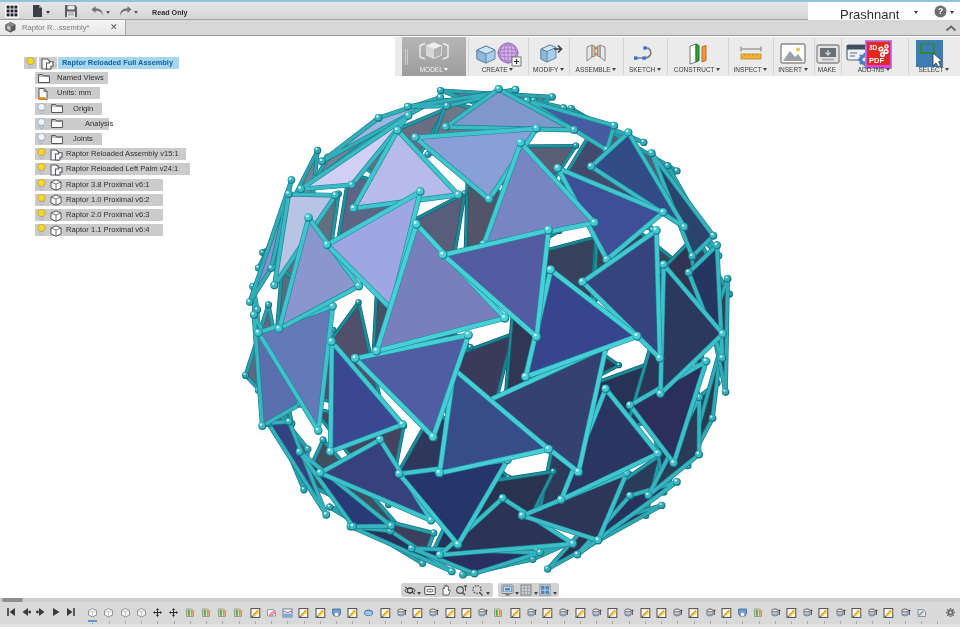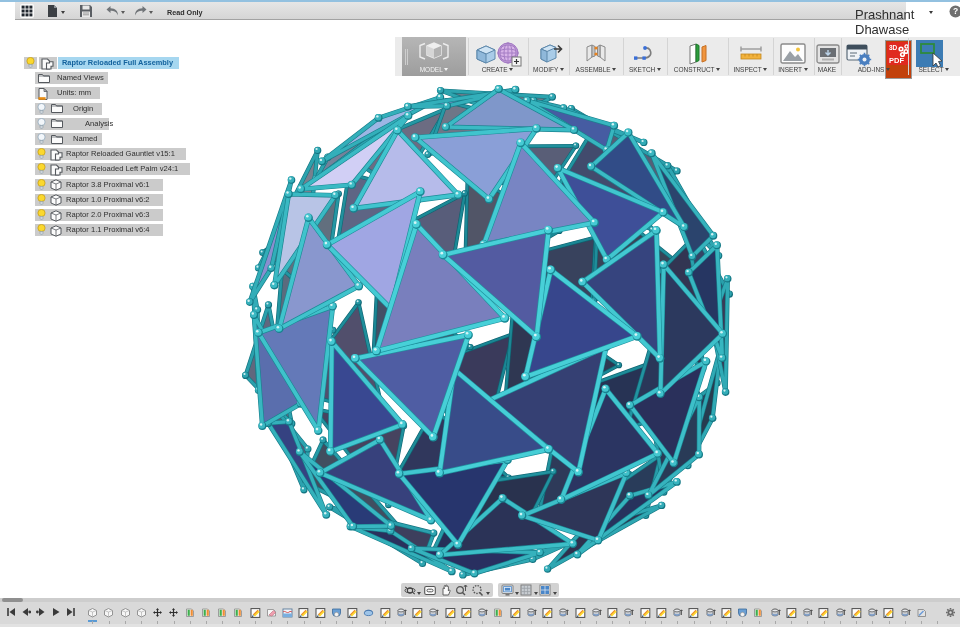--- a/index.html
+++ b/index.html
@@ -893,21 +893,21 @@
 <circle cx="535.3" cy="335.1" r="1.4" fill="#e2f8f8" fill-opacity="0.9"></circle>
 <circle cx="548.6" cy="230.2" r="4.5" fill="#198a96"></circle>
 <circle cx="548.0" cy="229.5" r="3.7" fill="#4ad0d9"></circle>
 <circle cx="547.2" cy="228.4" r="1.4" fill="#e2f8f8" fill-opacity="0.9"></circle>
 <circle cx="443.1" cy="254.9" r="4.5" fill="#198a96"></circle>
 <circle cx="442.6" cy="254.2" r="3.7" fill="#4ad0d9"></circle>
 <circle cx="441.8" cy="253.2" r="1.4" fill="#e2f8f8" fill-opacity="0.9"></circle>
 </svg></div>
 
 <div class="abs" style="left:0;top:0;width:960px;height:2px;background:#93c1e0"></div>
-<div class="abs" style="left:15px;top:2px;width:891px;height:18px;background:linear-gradient(#e6e6e6,#d5d5d5);border-bottom:1px solid #a2a2a2">
+<div class="abs" style="left:0;top:2px;width:808px;height:18px;background:linear-gradient(#e6e6e6,#d5d5d5);border-bottom:1px solid #a2a2a2">
 
   <svg class="abs" style="left:5px;top:2px" width="14" height="14" viewBox="0 0 14 14">
     <rect x="0" y="0" width="14" height="14" rx="2" fill="#fbfbfb"></rect>
     <g fill="#20262e">
       <rect x="1.6" y="1.6" width="3" height="3"></rect>
           <rect x="5.5" y="1.6" width="3" height="3"></rect>
           <rect x="9.4" y="1.6" width="3" height="3"></rect>
       <rect x="1.6" y="5.5" width="3" height="3"></rect>
           <rect x="5.5" y="5.5" width="3" height="3"></rect>
           <rect x="9.4" y="5.5" width="3" height="3"></rect>
@@ -944,20 +944,35 @@
 
   <span class="abs" style="left:840px;top:5px;font-size:13px;color:#2e2e2e">Prashnant Dhawase</span>
   <span class="car abs" style="left:914px;top:9px;border-top-color:#3a3a3a"></span>
   <svg class="abs" style="left:934px;top:3px" width="13" height="13" viewBox="0 0 13 13">
     <circle cx="6.5" cy="6.5" r="6" fill="#6f6f6f"></circle>
     <text x="6.5" y="9.4" font-size="8.5" font-weight="bold" fill="#fff" text-anchor="middle" font-family="Liberation Sans">?</text>
   </svg>
   <span class="car abs" style="left:950px;top:9px;border-top-color:#3a3a3a"></span>
 </div>
 
+<div class="abs" style="left:0;top:20px;width:960px;height:16px;background:#d7d7d7;border-bottom:1px solid #9a9a9a">
+  <div class="abs" style="left:0;top:0;width:126px;height:15px;background:linear-gradient(#f4f4f4,#e7e7e7);border-right:1px solid #a8a8a8">
+    <svg class="abs" style="left:5px;top:2px" width="11" height="11" viewBox="0 0 11 11">
+      <path d="M5.5 0 L10.5 2.5 L10.5 8 L5.5 10.5 L0.5 8 L0.5 2.5 Z" fill="#585c60"></path>
+      <path d="M5.5 0 L10.5 2.5 L5.5 5 L0.5 2.5 Z" fill="#85898d"></path>
+      <path d="M0.5 2.5 L5.5 5 L5.5 10.5 L0.5 8 Z" fill="#6a6e72"></path>
+      <path d="M2.2 3.4 L5.5 5 L5.5 8.6 L2.2 7 Z" fill="#c8c8c8"></path>
+    </svg>
+    <span class="abs" style="left:22px;top:2.5px;font-size:7.6px;color:#7e7e7e">Raptor R...ssembly*</span>
+    <span class="abs" style="left:110px;top:1.5px;font-size:9px;color:#555">✕</span>
+  </div>
+  <svg class="abs" style="left:945px;top:4.5px" width="12" height="7" viewBox="0 0 12 7">
+    <path d="M1.5 5.5 L6 1.5 L10.5 5.5" fill="none" stroke="#6a6a6a" stroke-width="1.8"></path>
+  </svg>
+</div>
 
 <div class="abs" style="left:395px;top:37px;width:565px;height:38.5px;background:#ebebeb">
 
   <div class="abs" style="left:7px;top:0;width:64px;height:38.5px;background:linear-gradient(#b6b6b6,#9d9d9d)">
     <svg class="abs" style="left:16px;top:2px" width="32" height="26" viewBox="0 0 32 26">
       <g stroke="#ededed" stroke-width="1.4" fill="none">
         <path d="M9 7 L16 4 L23 7 L23 16 L16 19 L9 16 Z" fill="#c4c4c4"></path>
         <path d="M9 7 L16 10 L23 7 M16 10 L16 19"></path>
         <path d="M7 4.5 L2 6.5 L2 18 L7 20 M25 4.5 L30 6.5 L30 18 L25 20"></path>
       </g>
@@ -1075,21 +1090,21 @@
     <svg class="abs" style="left:5px;top:6px" width="26" height="24" viewBox="0 0 26 24">
       <rect x="1" y="2" width="20" height="15" rx="1.5" fill="#eef2f6" stroke="#5a6a78" stroke-width="1.2"></rect>
       <rect x="1" y="2" width="20" height="4.5" fill="#3e4e5c"></rect>
       <path d="M4 10 h7 M4 13 h5" stroke="#5a6a78" stroke-width="1.2"></path>
       <circle cx="18.5" cy="16.5" r="5.5" fill="#4a7fc0"></circle>
       <circle cx="18.5" cy="16.5" r="2" fill="#eef2f6"></circle>
       <g stroke="#4a7fc0" stroke-width="1.6">
         <path d="M18.5 9.8 v2 M18.5 21.2 v2 M11.8 16.5 h2 M23.2 16.5 h2 M13.8 11.8 l1.4 1.4 M21.8 19.8 l1.4 1.4 M23.2 11.8 l-1.4 1.4 M15.2 19.8 l-1.4 1.4"></path>
       </g>
     </svg>
-    <div class="abs" style="left:44px;top:3px;width:27px;height:39px;background:#c2410c;border:1px solid #9a9a9a">
+    <div class="abs" style="left:24px;top:3px;width:27px;height:29px;background:#d946ef;border:1px solid #9a9a9a">
       <svg class="abs" style="left:1px;top:1px" width="23" height="23" viewBox="0 0 23 23">
         <rect x="0" y="0" width="23" height="23" fill="#e02a20"></rect>
         <text x="2" y="8" font-size="6.5" font-weight="bold" fill="#fff" font-family="Liberation Sans">3D</text>
         <text x="2" y="21" font-size="7.5" font-weight="bold" fill="#fff" font-family="Liberation Sans">PDF</text>
         <g fill="#fff">
               <circle cx="14" cy="7" r="2.6"></circle>
               <circle cx="19" cy="9.5" r="2.6"></circle>
               <circle cx="15.5" cy="12.5" r="2.6"></circle>
               <circle cx="19.5" cy="4.5" r="2.2"></circle>
             </g>
@@ -1163,31 +1178,31 @@
 <span class="rowtxt" style="left:85px;top:117.8px">Analysis</span>
 <div class="chip" style="left:35px;top:133.0px;width:67px"></div>
 <svg class="abs" style="left:37px;top:133.0px" width="9" height="12" viewBox="0 0 9 12">
       <circle cx="4.5" cy="4" r="3.6" fill="#f2f6fa" stroke="#93a9bc" stroke-width="0.8"></circle>
       <path d="M3 7.4 h3 v2 l-1.5 1.6 L3 9.4 Z" fill="#cdd4da" stroke="#8a9aa8" stroke-width="0.6"></path>
     </svg>
 <svg class="abs" style="left:51px;top:133.5px" width="12" height="10" viewBox="0 0 12 10">
       <path d="M0.5 1.5 h4 l1 1.5 h6 v6.5 h-11 Z" fill="#fbfbfb" stroke="#55595e" stroke-width="1"></path>
       <path d="M0.5 3 h11" stroke="#55595e" stroke-width="0.7"></path>
     </svg>
-<span class="rowtxt" style="left:73px;top:133.0px">Named</span>
+<span class="rowtxt" style="left:73px;top:133.0px">Joints</span>
 <div class="chip" style="left:35px;top:148.2px;width:151px"></div>
 <svg class="abs" style="left:37px;top:148.2px" width="9" height="12" viewBox="0 0 9 12">
       <circle cx="4.5" cy="4" r="3.6" fill="#fbd82e" stroke="#c8a018" stroke-width="0.8"></circle>
       <path d="M3 7.4 h3 v2 l-1.5 1.6 L3 9.4 Z" fill="#cdd4da" stroke="#8a9aa8" stroke-width="0.6"></path>
     </svg>
 <svg class="abs" style="left:50px;top:148.7px" width="13" height="12" viewBox="0 0 13 12">
       <path d="M1 1 h5.5 l2 2 v8 h-7.5 Z" fill="#fbfbfb" stroke="#55595e" stroke-width="1.1"></path>
       <path d="M5.5 5 h3 l0 -1.2 h3.5 v4.4 h-2 l0 2.8 h-4.5 Z" fill="#fbfbfb" stroke="#55595e" stroke-width="1.1"></path>
     </svg>
-<span class="rowtxt" style="left:66px;top:148.2px">Raptor Reloaded Gauntlet v15:1</span>
+<span class="rowtxt" style="left:66px;top:148.2px">Raptor Reloaded Assembly v15:1</span>
 <div class="chip" style="left:35px;top:163.39999999999998px;width:155px"></div>
 <svg class="abs" style="left:37px;top:163.39999999999998px" width="9" height="12" viewBox="0 0 9 12">
       <circle cx="4.5" cy="4" r="3.6" fill="#fbd82e" stroke="#c8a018" stroke-width="0.8"></circle>
       <path d="M3 7.4 h3 v2 l-1.5 1.6 L3 9.4 Z" fill="#cdd4da" stroke="#8a9aa8" stroke-width="0.6"></path>
     </svg>
 <svg class="abs" style="left:50px;top:163.89999999999998px" width="13" height="12" viewBox="0 0 13 12">
       <path d="M1 1 h5.5 l2 2 v8 h-7.5 Z" fill="#fbfbfb" stroke="#55595e" stroke-width="1.1"></path>
       <path d="M5.5 5 h3 l0 -1.2 h3.5 v4.4 h-2 l0 2.8 h-4.5 Z" fill="#fbfbfb" stroke="#55595e" stroke-width="1.1"></path>
     </svg>
 <span class="rowtxt" style="left:66px;top:163.39999999999998px">Raptor Reloaded Left Palm v24:1</span>

